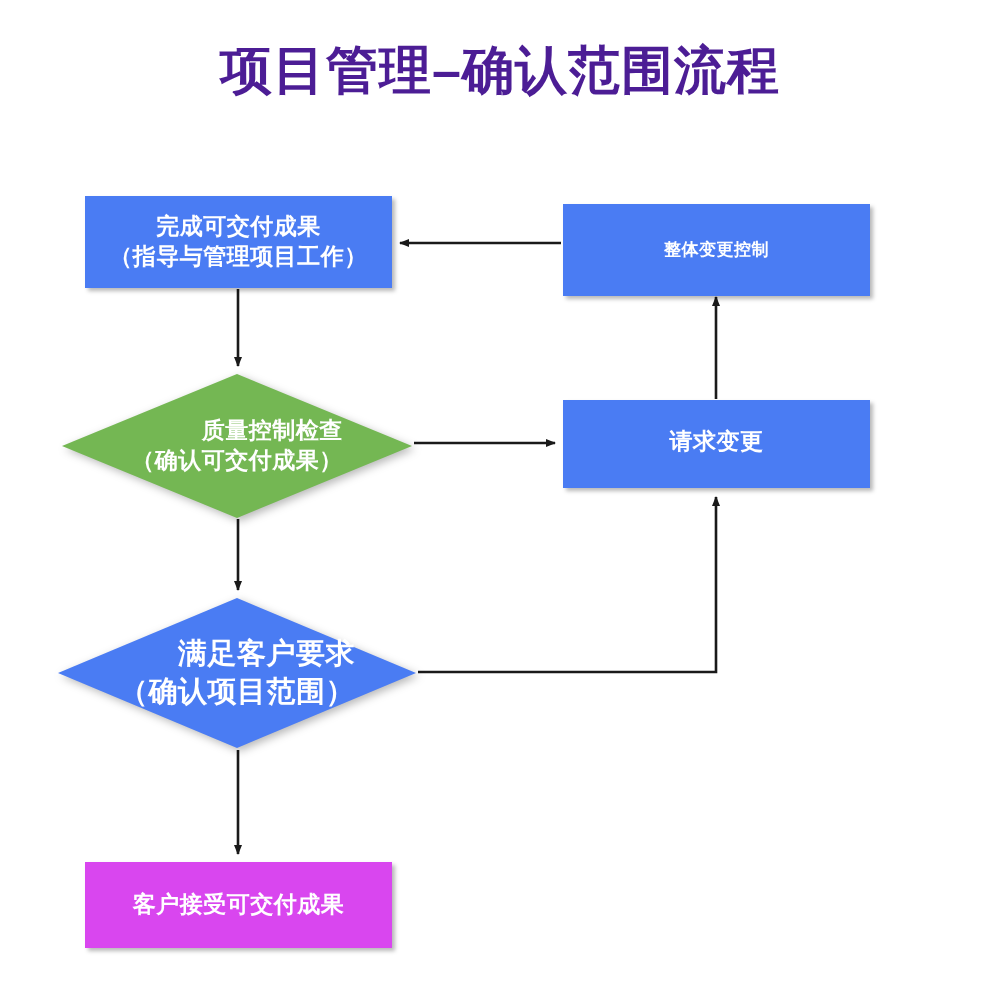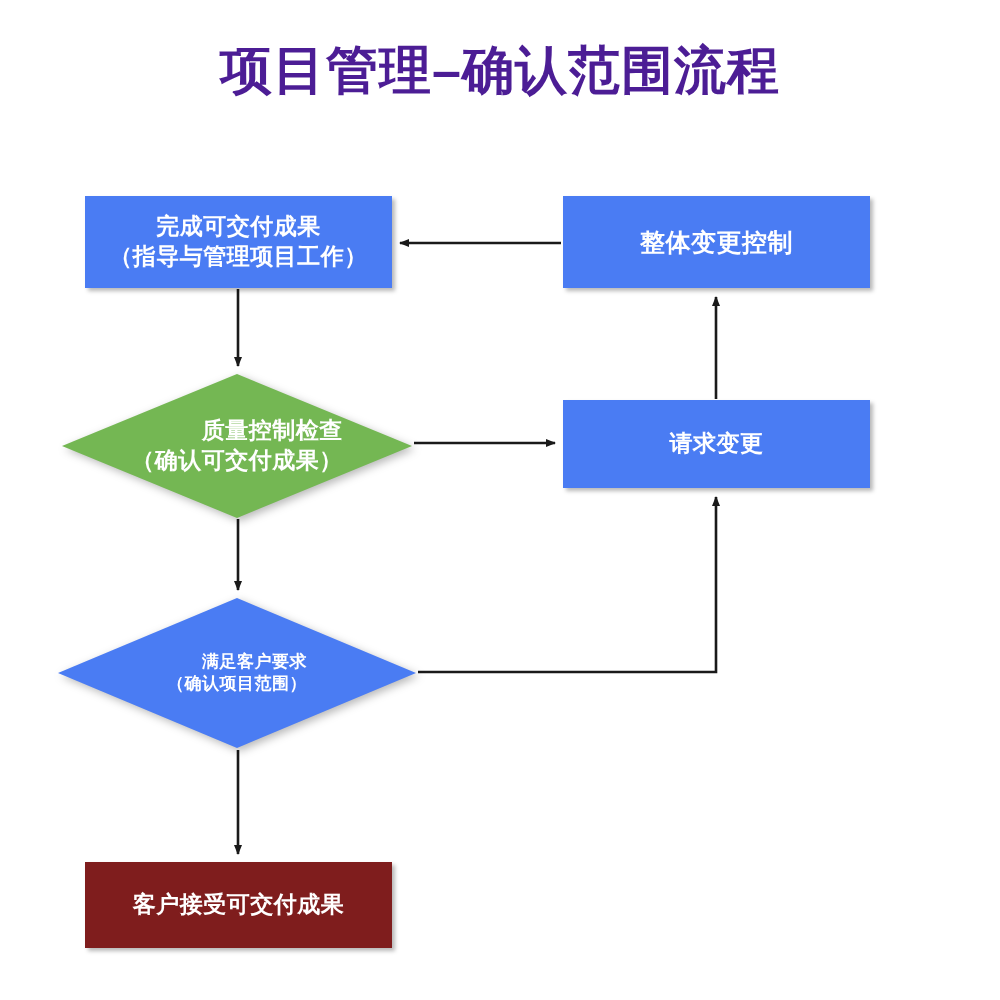--- a/index.html
+++ b/index.html
@@ -104,32 +104,32 @@
         <path d="M 238 519 L 238 590" fill="none" stroke="#1A1A1A" stroke-width="2.6" marker-end="url(#arrowhead)"></path>
         <path d="M 418 672 L 716 672 L 716 497" fill="none" stroke="#1A1A1A" stroke-width="2.6" marker-end="url(#arrowhead)"></path>
         <path d="M 716 399 L 716 297" fill="none" stroke="#1A1A1A" stroke-width="2.6" marker-end="url(#arrowhead)"></path>
         <path d="M 238 750 L 238 854" fill="none" stroke="#1A1A1A" stroke-width="2.6" marker-end="url(#arrowhead)"></path>
       </g>
   </svg>
 
   <div id="node-layer">
       <div class="node rect" style="left: 85px; top: 196px; width: 307px; height: 92px; background: rgb(74, 124, 243); font-size: 23px;"><span>完成可交付成果
 （指导与管理项目工作）</span></div>
-      <div class="node rect" style="left: 563px; top: 196px; width: 307px; height: 92px; background: rgb(74, 124, 243); font-size: 25px;"><span>整体变更控制</span></div>
+      <div class="node rect" style="left: 563px; top: 204px; width: 307px; height: 92px; background: rgb(74, 124, 243); font-size: 17px;"><span>整体变更控制</span></div>
       <div class="diamond-wrap" style="left: 62px; top: 374px; width: 350px; height: 144px;">
         <svg class="diamond-shape" viewBox="0 0 350 144">
           <polygon points="175,0 350,72 175,144 0,72" fill="#74B753"></polygon>
         </svg>
         <div class="diamond-label" style="font-size: 23px;">质量控制检查
 （确认可交付成果）</div>
       </div>
-      <div class="node rect" style="left: 563px; top: 400px; width: 307px; height: 88px; background: rgb(74, 124, 243); font-size: 23px;"><span>请求变更</span></div>
+      <div class="node rect" style="left: 563px; top: 400px; width: 307px; height: 88px; background: rgb(74, 124, 243); font-size: 23px; font-family: Liberation Mono, monospace;"><span>请求变更</span></div>
       <div class="diamond-wrap" style="left: 58px; top: 598px; width: 358px; height: 150px;">
         <svg class="diamond-shape" viewBox="0 0 358 150">
           <polygon points="179,0 358,75 179,150 0,75" fill="#4A7CF3"></polygon>
         </svg>
-        <div class="diamond-label" style="font-size: 17px;">满足客户要求
+        <div class="diamond-label" style="font-size: 29px;">满足客户要求
 （确认项目范围）</div>
       </div>
-      <div class="node rect" style="left: 85px; top: 862px; width: 307px; height: 86px; background: #7f1d1d; font-size: 23px;"><span>客户接受可交付成果</span></div>
+      <div class="node rect" style="left: 85px; top: 862px; width: 307px; height: 86px; background: #d946ef; font-size: 23px;"><span>客户接受可交付成果</span></div>
     </div>
 
 </div>
 
 </body></html>

